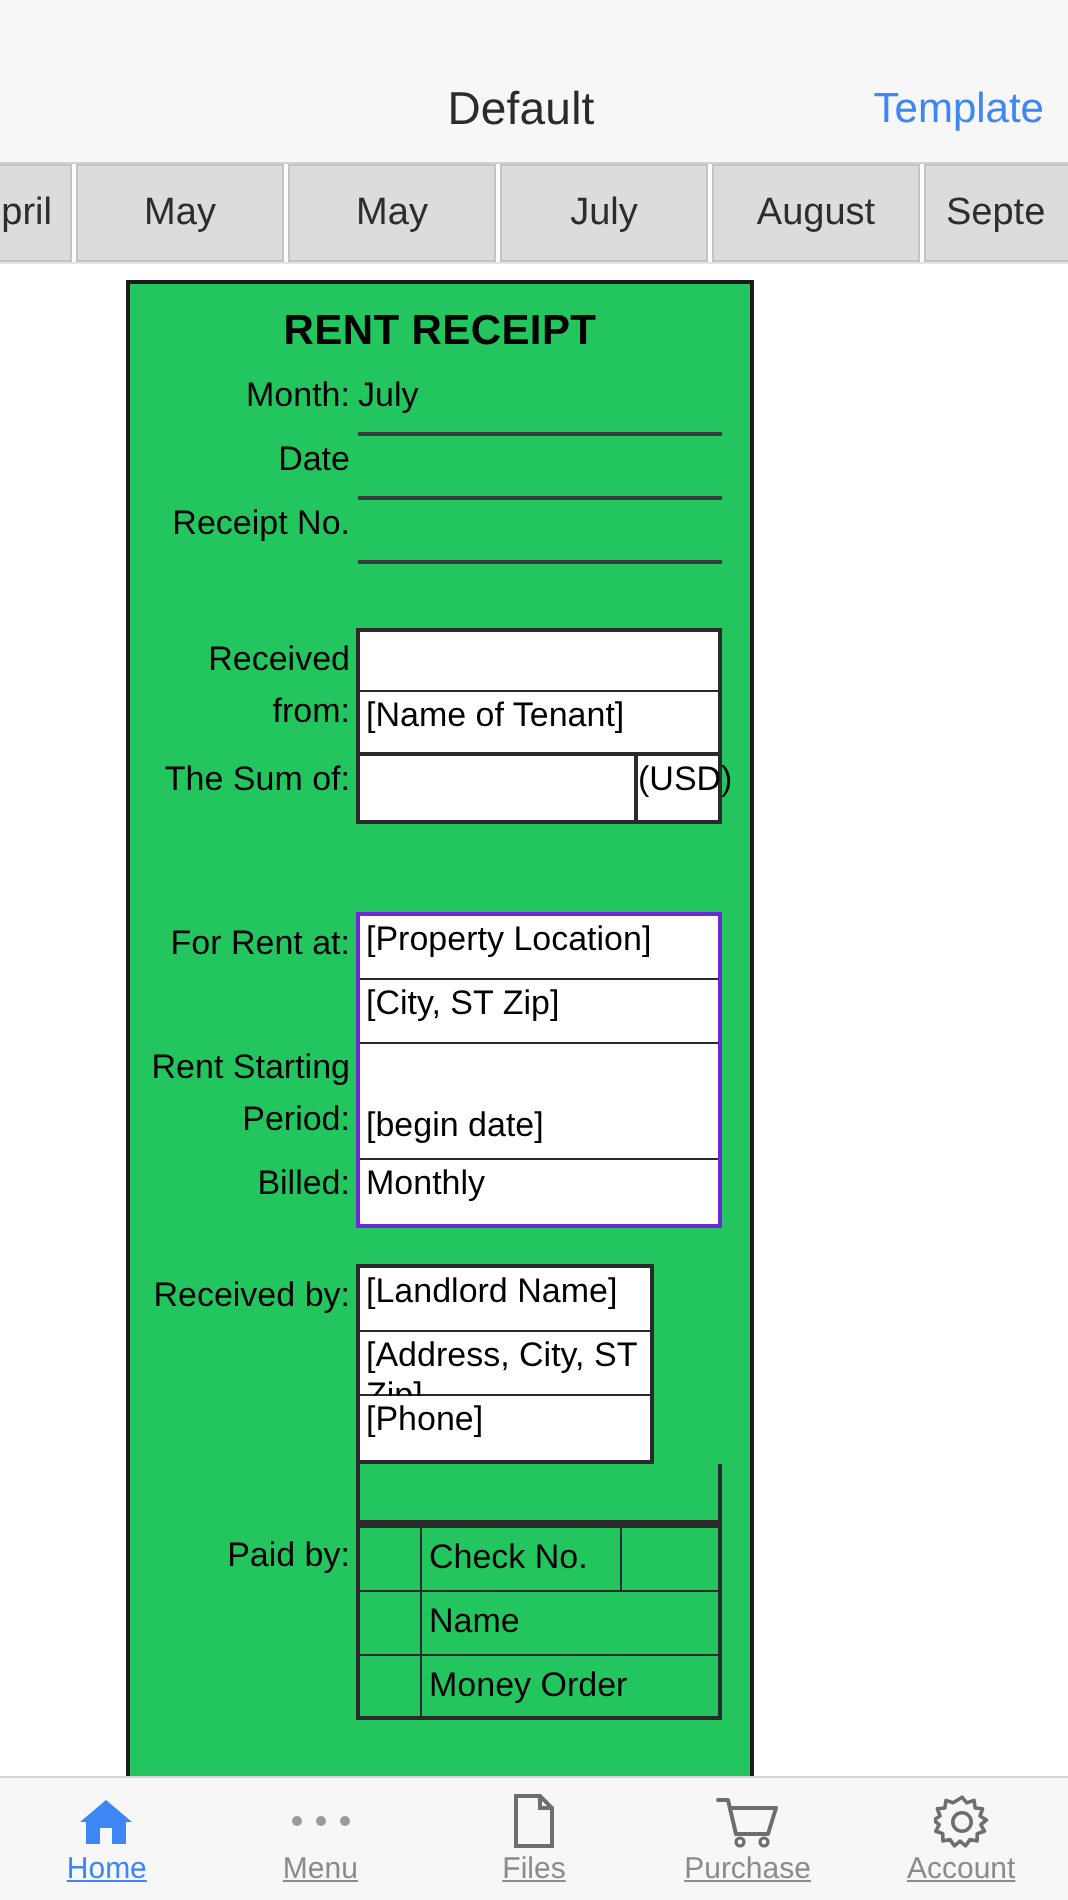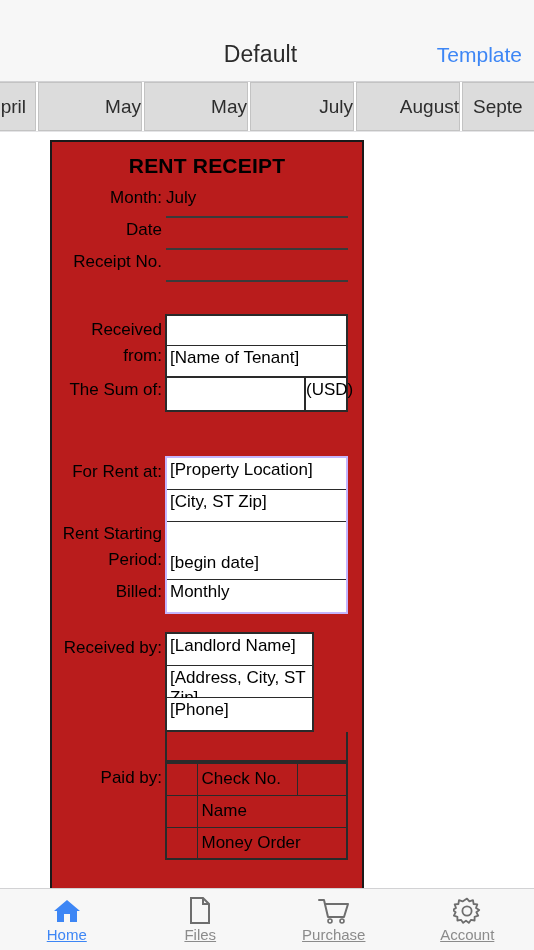--- a/index.html
+++ b/index.html
@@ -43,38 +43,38 @@
   .month-tab {
     background: #dcdcdc;
     border: 1px solid #c3c3c3;
     display: flex; align-items: center; justify-content: center;
     font-size: 19px; color: #2d2d2d;
     margin-right: 2px;
     flex: 0 0 auto;
     cursor: pointer;
   }
   .month-tab.w-part-l { width: 58px; justify-content: flex-end; padding-right: 9px; margin-left: -22px; }
-  .month-tab.w-full  { width: 104px; justify-content: flex-end; }
+  .month-tab.w-full  { width: 104px; }
   .month-tab.w-part-r { width: 80px; justify-content: flex-start; padding-left: 10px; }
 
   
   .doc-area {
     position: relative;
     height: 756px;
     background: #ffffff;
     overflow: hidden;
   }
   .page {
     position: absolute;
-    left: 50px; top: 8px;
+    left: 63px; top: 8px;
     width: 314px; height: 760px;
     border-left: 2px solid #1a1a1a;
     border-right: 2px solid #1a1a1a;
     border-top: 2px solid #1a1a1a;
-    background: #b91c1c;
+    background: #22c55e;
   }
 
   .doc-title {
     text-align: center;
     font-size: 21px; font-weight: bold; color: #000;
     margin-top: 12px; letter-spacing: .2px;
   }
 
   
   .ul-row { position: relative; height: 32px; }
@@ -219,21 +219,21 @@
             <div class="bx left" style="height:32px; border-bottom:none;"></div>
             <div class="bx right" style="height:32px; border-bottom:none;">(USD)</div>
           </div>
         </div>
         <div style="position:absolute; left:-80px; top:6px; width:190px; text-align:right; font-size:17px;">Received</div>
         <div style="position:absolute; left:-80px; top:32px; width:190px; text-align:right; font-size:17px;">from:</div>
         <div style="position:absolute; left:-80px; top:66px; width:190px; text-align:right; font-size:17px;">The Sum of:</div>
       </div>
 
       <div class="grp" style="height:150px; margin-top:24px;">
-        <div style="position:absolute; left:113px; top:0; width:183px; border:2px solid #c4b5fd;">
+        <div style="position:absolute; left:113px; top:0; width:183px; border:2px solid #6d28d9;">
           <div class="bx" style="height:32px;">[Property Location]</div>
           <div class="bx" style="height:32px;">[City, ST  Zip]</div>
           <div class="bx empty" style="height:29px; border-bottom:none;"></div>
           <div class="bx" style="height:29px;">[begin date]</div>
           <div class="bx" style="height:32px; border-bottom:none;">Monthly</div>
         </div>
         <div style="position:absolute; left:-80px; top:6px; width:190px; text-align:right; font-size:17px;">For Rent at:</div>
         <div style="position:absolute; left:-80px; top:68px; width:190px; text-align:right; font-size:17px;">Rent Starting</div>
         <div style="position:absolute; left:-80px; top:94px; width:190px; text-align:right; font-size:17px;">Period:</div>
         <div style="position:absolute; left:-80px; top:126px; width:190px; text-align:right; font-size:17px;">Billed:</div>
@@ -277,20 +277,28 @@
 
     <div class="tabitem active">
       <div class="tab-icon">
         <svg width="30" height="26" viewBox="0 0 30 26" aria-hidden="true">
           <path d="M15 2 L28 13 L25 13 L25 24 L18 24 L18 16 L12 16 L12 24 L5 24 L5 13 L2 13 Z" fill="#3d86f5"></path>
         </svg>
       </div>
       <div class="tab-label">Home</div>
     </div>
 
+    <div class="tabitem">
+      <div class="dots">
+        <i></i>
+          <i></i>
+          <i></i>
+      </div>
+      <div class="tab-label">Menu</div>
+    </div>
 
     <div class="tabitem">
       <div class="tab-icon">
         <svg width="22" height="27" viewBox="0 0 22 27" aria-hidden="true">
           <path d="M2 1 H14 L20 7 V26 H2 Z" fill="none" stroke="#6e6e6e" stroke-width="2"></path>
           <path d="M14 1 V7 H20" fill="none" stroke="#6e6e6e" stroke-width="2"></path>
         </svg>
       </div>
       <div class="tab-label">Files</div>
     </div>

